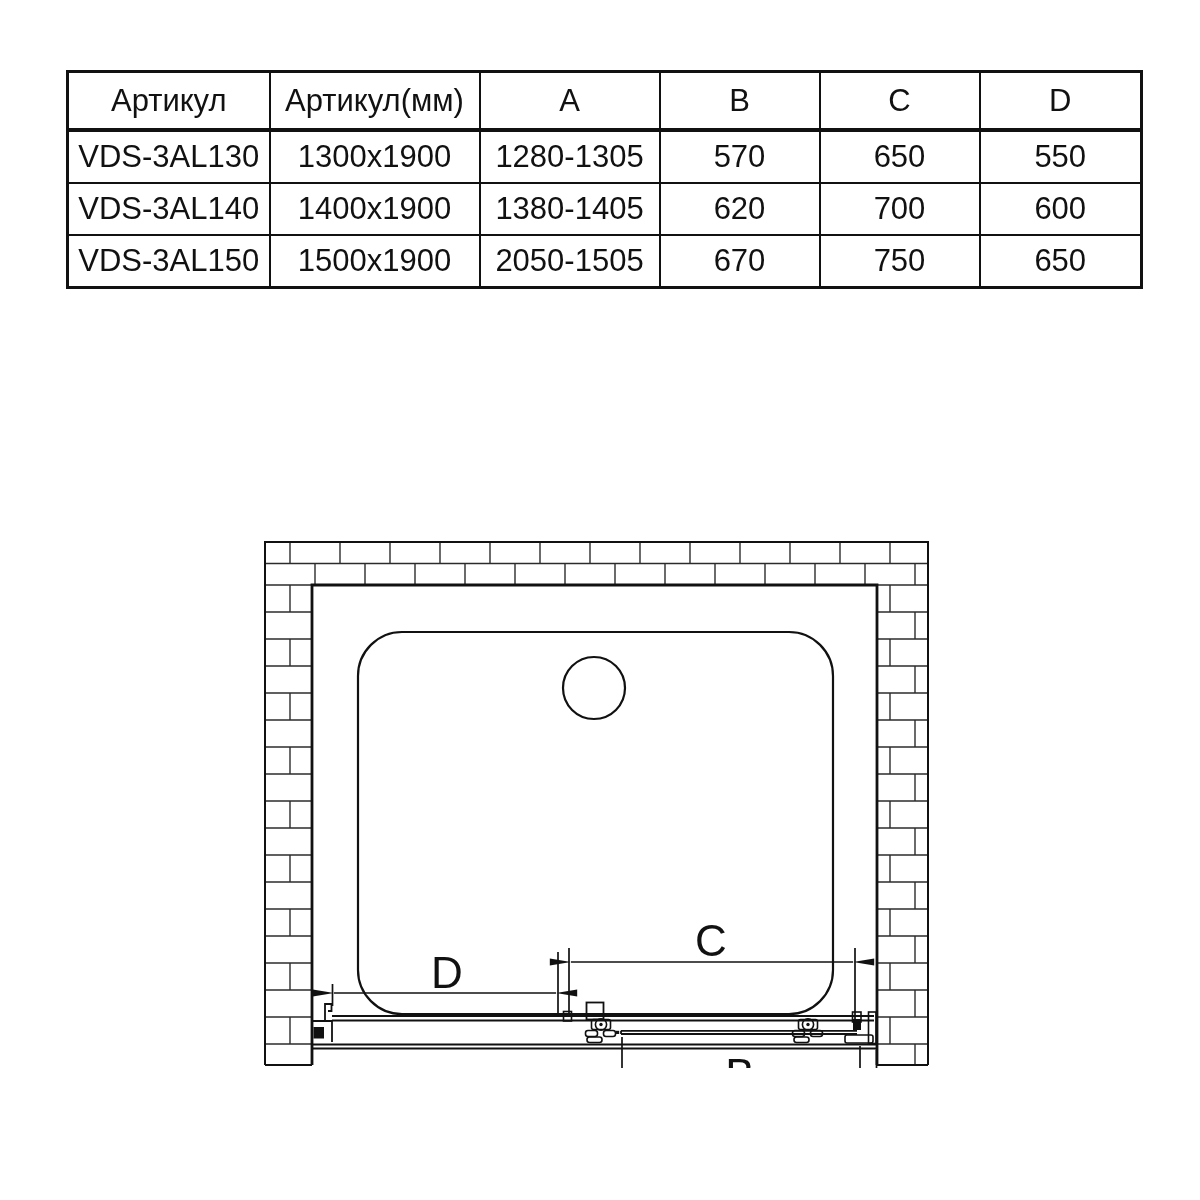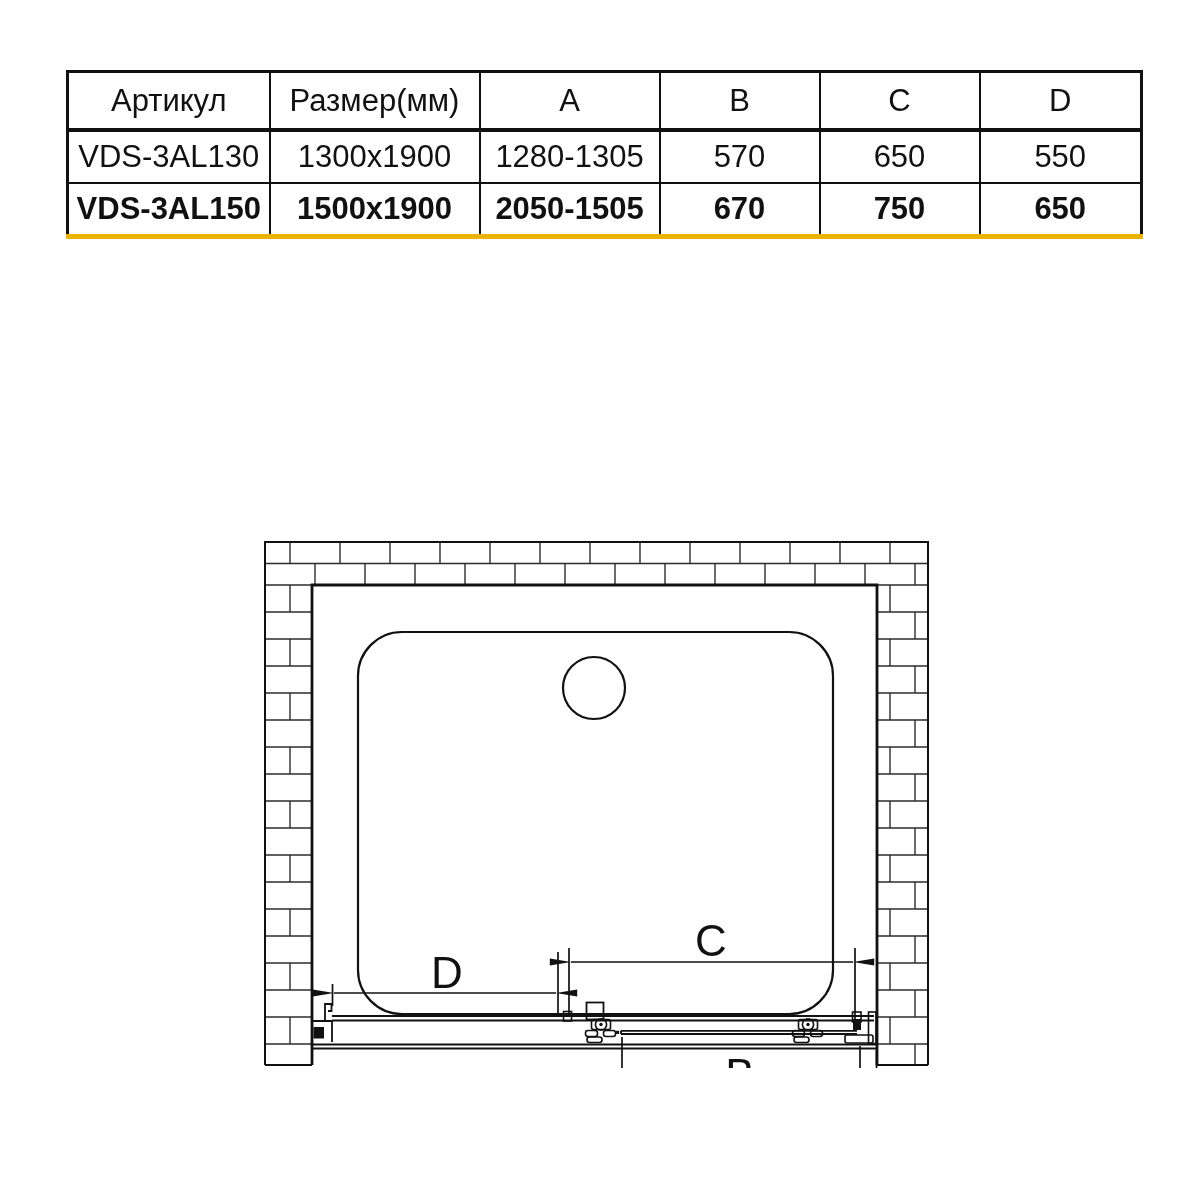--- a/index.html
+++ b/index.html
@@ -13,21 +13,21 @@
     font-size:31px;color:#111;
   }
   table.spec th, table.spec td{
     border:2px solid #111;text-align:center;vertical-align:middle;
     padding:0;font-weight:normal;white-space:nowrap;
     font-family:"Liberation Sans",sans-serif;
   }
   table.spec{border:3px solid #111;}
   table.spec thead th{height:55px;border-bottom:4px solid #111;}
   table.spec tbody td{height:50px;}
-  table.spec tbody tr:last-child td{border-bottom:5px solid #eab308;font-weight:bold;}
+  table.spec tbody tr:last-child td{border-bottom:2px solid #eab308;}
   col.c1{width:202px;} col.c2{width:210px;} col.c3{width:180px;}
   col.c4{width:160px;} col.c5{width:160px;} col.c6{width:162px;}
   svg.drawing{position:absolute;left:0;top:0;}
   svg text.dimlbl{
     font-family:"Liberation Sans",sans-serif;font-size:44px;fill:#111;
   }
 </style>
 </head>
 <body>
 
@@ -38,35 +38,43 @@
         <col class="c1">
         <col class="c2">
         <col class="c3">
         <col class="c4">
         <col class="c5">
         <col class="c6">
       </colgroup>
     <thead>
       <tr>
         <th>Артикул</th>
-        <th>Размер(мм)</th>
+        <th>Артикул(мм)</th>
         <th>A</th>
         <th>B</th>
         <th>C</th>
         <th>D</th>
       </tr>
     </thead>
     <tbody>
       <tr>
         <td>VDS-3AL130</td>
         <td>1300x1900</td>
         <td>1280-1305</td>
         <td>570</td>
         <td>650</td>
         <td>550</td>
+      </tr>
+      <tr>
+        <td>VDS-3AL140</td>
+        <td>1400x1900</td>
+        <td>1380-1405</td>
+        <td>620</td>
+        <td>700</td>
+        <td>600</td>
       </tr>
       <tr>
         <td>VDS-3AL150</td>
         <td>1500x1900</td>
         <td>2050-1505</td>
         <td>670</td>
         <td>750</td>
         <td>650</td>
       </tr>
     </tbody>

